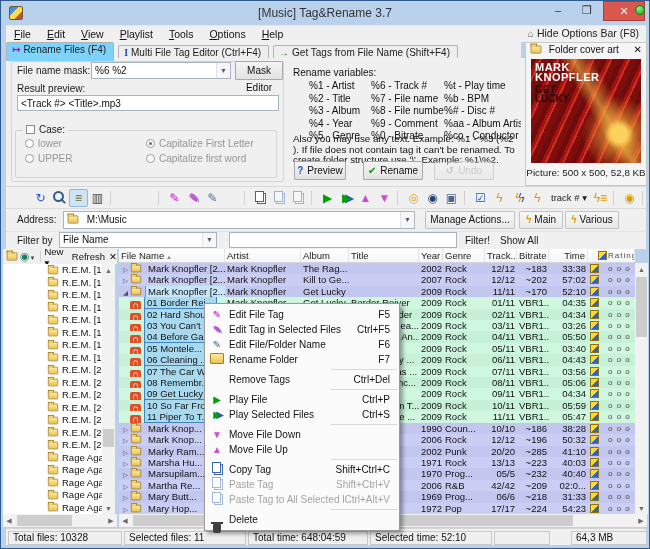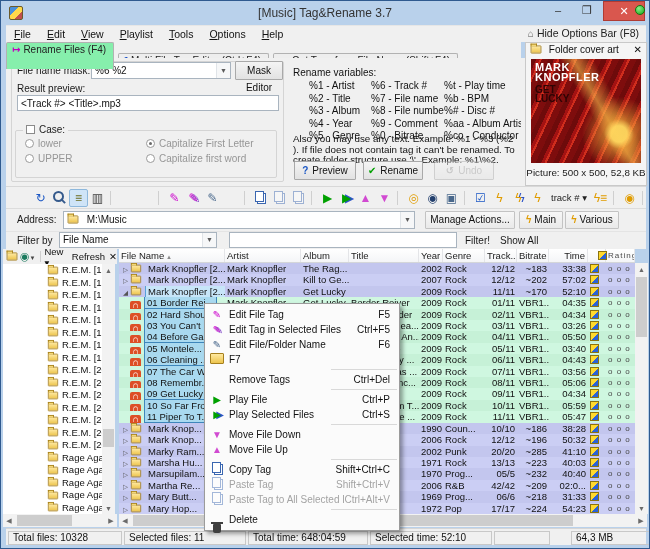--- a/index.html
+++ b/index.html
@@ -17,21 +17,21 @@
   
   .menubar{position:absolute;left:5px;top:24px;width:640px;height:17px;background:#f0f0f0;border-top:1px solid #e6e6e6}
   .mi{display:inline-block;padding:2px 8px 0 8px;font-size:10.5px}
   .mi::first-letter{text-decoration:underline}
   .hideopts{position:absolute;right:10px;top:26px;font-size:10.5px;color:#222}
   .hideopts .ic{color:#555;font-size:10px;margin-right:3px}
 
   
   .tabbar{position:absolute;left:5px;top:41px;width:515px;height:16px;background:#f0f0f0}
   .tab{display:inline-block;height:16px;padding:1px 7px 0 5px;font-size:10px;background:#eeeeee;border:1px solid #b2b2b2;border-bottom:none;border-radius:2px 2px 0 0;margin-right:1px;color:#222;vertical-align:bottom}
-  .tab.active{background:#86efac;height:27px;position:relative;z-index:2}
+  .tab.active{background:#7dd3fc;height:19px;position:relative;z-index:2}
   .tico1{color:#c000c0;font-weight:bold;margin-right:3px}
   .tico2{color:#1a50c8;font-weight:bold;font-family:"Liberation Serif",serif;margin-right:3px}
   .tico3{color:#00a000;font-weight:bold;margin-right:3px}
 
   
   .optarea{position:absolute;left:5px;top:57px;width:640px;height:129px;background:#f0f0f0;border-bottom:1px solid #d8d8d8}
   .grp{position:absolute;border:1px solid #d4d4d4;border-radius:2px}
   .lbl{position:absolute;font-size:10px;color:#1a1a1a;white-space:nowrap}
   .lbl.gray{color:#969696}
   .field{position:absolute;background:#fff;border:1px solid #a9b4bf;font-size:10px;line-height:15px;padding:0 3px;white-space:nowrap;overflow:hidden}
@@ -201,21 +201,21 @@
   <span class="lbl gray" style="left:24px;top:152px"><span class="rad"></span><span>UPPER</span></span>
   <span class="lbl gray" style="left:145px;top:137px"><span class="rad on"></span><span>Capitalize First Letter</span></span>
   <span class="lbl gray" style="left:145px;top:152px"><span class="rad"></span><span>Capitalize first word</span></span>
 
   <div class="vars">Rename variables:</div>
   <div class="vgrid">
     
   <span class="vcell">%1 - Artist</span><span class="vcell">%6 - Track #</span><span class="vcell">%t - Play time</span><span class="vcell">%2 - Title</span><span class="vcell">%7 - File name</span><span class="vcell">%b - BPM</span><span class="vcell">%3 - Album</span><span class="vcell">%8 - File number</span><span class="vcell">%# - Disc #</span><span class="vcell">%4 - Year</span><span class="vcell">%9 - Comment</span><span class="vcell">%aa - Album Artist</span><span class="vcell">%5 - Genre</span><span class="vcell">%0 - Bitrate</span><span class="vcell">%co - Conductor</span></div>
   <div class="note">Also you may use any text. Example: %1 - %3 (%2 ). If file does not contain tag it can't be renamed. To create folder structure use '\'. Example: %1\%2.</div>
 
-  <div class="btn abtn" style="left:293px;width:62px"><span class="ic" style="color:#1a56c4">?</span><span class="bl">Preview</span></div>
+  <div class="btn abtn" style="left:293px;width:52px"><span class="ic" style="color:#1a56c4">?</span><span class="bl">Preview</span></div>
   <div class="btn abtn" style="left:362px;width:60px"><span class="ic" style="color:#00a000">✔</span><span class="bl">Rename</span></div>
   <div class="btn abtn dis" style="left:433px;width:60px"><span class="ic" style="color:#9b9b9b">↺</span><span class="bl">Undo</span></div>
 
   <div class="coverpanel">
     <div class="coverhdr">
       <span class="fgl" style="display:inline-block;vertical-align:-1px;margin-right:4px;transform:scale(.9)"></span>
       <span>Folder cover art</span>
       <span class="x">✕</span>
     </div>
     <div class="coverimg">
@@ -551,20 +551,21 @@
       <span class="mlabel">Edit Tag in Selected Files</span>
       <span class="mshort">Ctrl+F5</span>
     </div>
       <div class="mitem ico-page">
       <span class="mico">✎</span>
       <span class="mlabel">Edit File/Folder Name</span>
       <span class="mshort">F6</span>
     </div>
       <div class="mitem ico-folder">
       <span class="mico"></span>
+      <span class="mlabel">Rename Folder</span>
       <span class="mshort">F7</span>
     </div>
       <div class="mitem sep">
       <span class="mico"></span>
       <span class="mlabel"></span>
       <span class="mshort"></span>
     </div>
       <div class="mitem">
       <span class="mico"></span>
       <span class="mlabel">Remove Tags</span>

